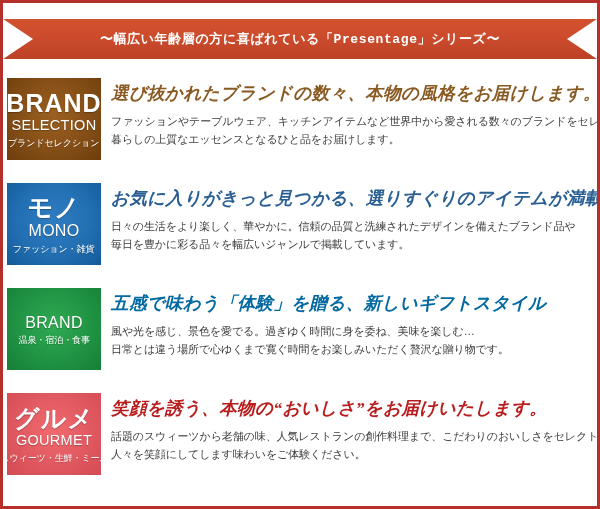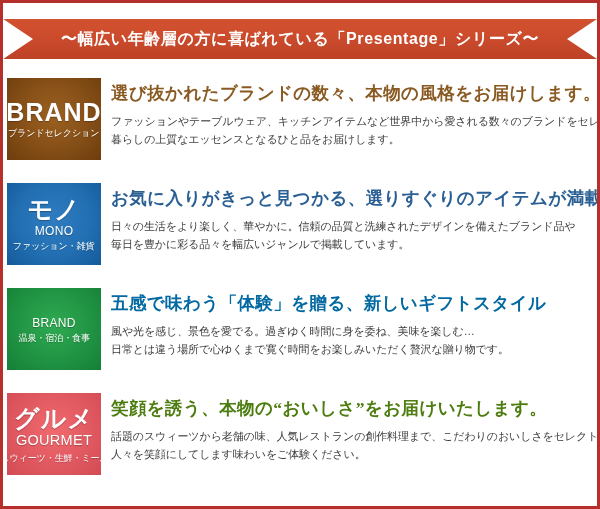--- a/index.html
+++ b/index.html
@@ -56,22 +56,22 @@
   }
   .banner-notch-r {
     right: 0;
     -webkit-clip-path: polygon(30px 0, 0 20px, 30px 40px);
     clip-path: polygon(100% 0, 0 50%, 100% 100%);
   }
   .banner-title {
     position: relative;
     z-index: 2;
     color: #ffffff;
-    font-family: Liberation Sans, sans-serif;
-    font-size: 16px;
+    font-family: Liberation Mono, monospace;
+    font-size: 13px;
     font-weight: bold;
     letter-spacing: 0.6px;
     white-space: nowrap;
   }
 
   
   .sections {
     position: absolute;
     left: 0;
     top: 72px;
@@ -100,21 +100,21 @@
   }
   .badge-jp {
     font-size: 25px;
     font-weight: bold;
     line-height: 1.05;
     letter-spacing: 1px;
     text-shadow: 0 1px 1px rgba(0,0,0,0.28);
     white-space: nowrap;
   }
   .badge-en {
-    font-size: 12px;
+    font-size: 16px;
     line-height: 1.2;
     letter-spacing: 0.3px;
     margin-top: 1px;
     text-shadow: 0 1px 1px rgba(0,0,0,0.28);
     white-space: nowrap;
   }
   .badge-sub {
     font-size: 9.5px;
     line-height: 1.2;
     margin-top: 2px;
@@ -146,25 +146,26 @@
     min-width: 0;
   }
   .headline {
     font-family: "Liberation Serif", "DejaVu Serif", serif;
     font-size: 17.5px;
     font-weight: bold;
     letter-spacing: 0.4px;
     line-height: 1.25;
     white-space: nowrap;
     margin: 0 0 7px 0;
+    font-style: italic;
   }
   .headline.brand   { color: #8a5a23; }
   .headline.mono    { color: #2a5f94; }
   .headline.koto    { color: #0369a1; }
-  .headline.gourmet { color: #4d7c0f; }
+  .headline.gourmet { color: #b91c1c; }
 
   .desc {
     color: #3c3c3c;
     font-size: 11px;
     line-height: 1.65;
     letter-spacing: -0.1px;
     margin: 0;
     white-space: nowrap;
   }
 </style>
@@ -179,20 +180,21 @@
     </div>
     <div class="banner-notch-l"></div>
     <div class="banner-notch-r"></div>
   </div>
 
   <div class="sections">
 
     <div class="section">
       <div class="badge brand">
         <span class="badge-jp">BRAND</span>
+        <span class="badge-en small">SELECTION</span>
         <span class="badge-sub">ブランドセレクション</span>
       </div>
       <div class="section-body">
         <p class="headline brand">選び抜かれたブランドの数々、本物の風格をお届けします。</p>
         <p class="desc">ファッションやテーブルウェア、キッチンアイテムなど世界中から愛される数々のブランドをセレクト。</p>
         <p class="desc">暮らしの上質なエッセンスとなるひと品をお届けします。</p>
       </div>
     </div>
 
     <div class="section">

